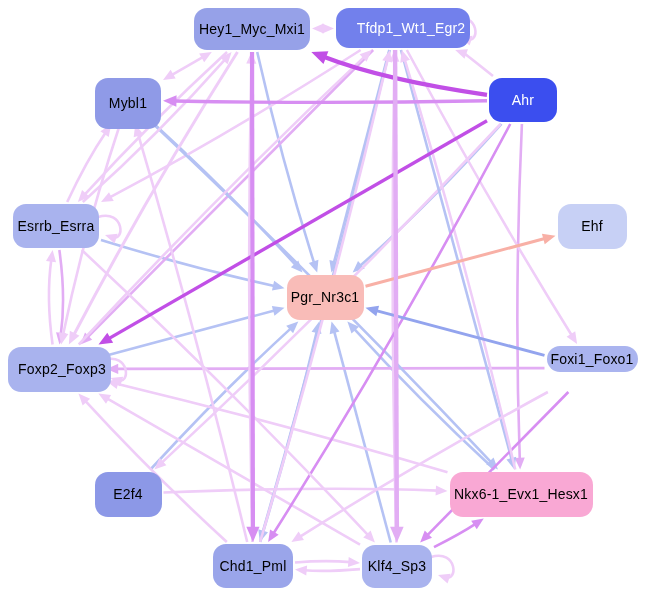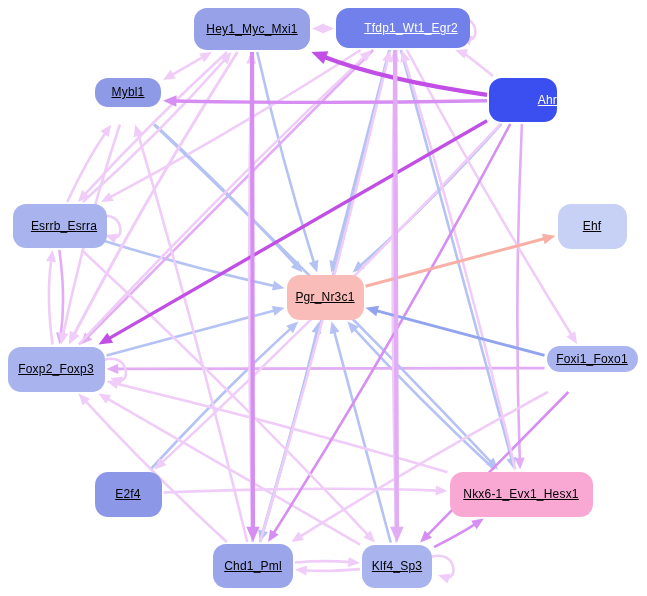--- a/index.html
+++ b/index.html
@@ -1,20 +1,20 @@
 <!DOCTYPE html>
 <html><head>
 <meta charset="utf-8">
 <style>
   html,body{margin:0;padding:0;background:#ffffff;}
   #stage{position:relative;width:647px;height:596px;background:#ffffff;overflow:hidden;
          font-family:"Liberation Sans", sans-serif;}
   #edges{position:absolute;left:0;top:0;width:647px;height:596px;}
   .node{position:absolute;border-radius:13px;display:flex;align-items:center;justify-content:center;
-        font-size:12px;letter-spacing:0.2px;text-decoration:underline;}
+        font-size:14px;letter-spacing:0.2px;}
   .node span{white-space:nowrap;}
 </style>
 </head>
 <body>
 
 <div id="stage">
   <svg id="edges" width="647" height="596" viewBox="0 0 647 596" xmlns="http://www.w3.org/2000/svg">
       <path d="M 492.9776669383684 76 Q 464.8831348755907 53.54109355450541 464.0005969513005 53.21854099973202" fill="none" stroke="#efcdf8" stroke-width="2.6"></path>
       <polygon points="455.194328170878,50 467.9425654762527,49.26125403158247 464.46176281655954,58.78509846774759" fill="#efcdf8"></polygon>
       <polygon points="312,28.58041958041958 323.68425976534496,23.428587504745792 323.75516712251425,33.5683395799545" fill="#efcdf8"></polygon>
@@ -132,36 +132,36 @@
       <path d="M 431 557 C 458 549 458 583 444.6804 577.17992" fill="none" stroke="#efcdf8" stroke-width="2.6"></path>
       <polygon points="438,575 450.70570000000004,573.8167 447.5623,583.4497" fill="#efcdf8"></polygon>
     </svg>
   <div id="nodes">
       <div class="node" style="left: 194px; top: 8px; width: 116px; height: 42px; background: rgb(150, 161, 232); color: rgb(0, 0, 0);">
         <span>Hey1_Myc_Mxi1</span>
       </div>
       <div class="node" style="left: 336px; top: 8px; width: 118px; height: 40px; background: rgb(114, 128, 236); color: rgb(255, 255, 255); padding-left: 16px;">
         <span>Tfdp1_Wt1_Egr2</span>
       </div>
-      <div class="node" style="left: 489px; top: 78px; width: 68px; height: 44px; background: rgb(59, 78, 239); color: rgb(255, 255, 255); justify-content: flex-end;">
+      <div class="node" style="left: 489px; top: 78px; width: 68px; height: 44px; background: rgb(59, 78, 239); color: rgb(255, 255, 255);">
         <span>Ahr</span>
       </div>
-      <div class="node" style="left: 95px; top: 77.5px; width: 66px; height: 29px; background: rgb(143, 154, 231); color: rgb(0, 0, 0);">
+      <div class="node" style="left: 95px; top: 77.5px; width: 66px; height: 51px; background: rgb(143, 154, 231); color: rgb(0, 0, 0);">
         <span>Mybl1</span>
       </div>
-      <div class="node" style="left: 13px; top: 204px; width: 86px; height: 44px; background: rgb(169, 179, 238); color: rgb(0, 0, 0); padding-left: 8px;">
+      <div class="node" style="left: 13px; top: 204px; width: 86px; height: 44px; background: rgb(169, 179, 238); color: rgb(0, 0, 0);">
         <span>Esrrb_Esrra</span>
       </div>
       <div class="node" style="left: 557.5px; top: 203.5px; width: 69px; height: 45px; background: rgb(199, 208, 245); color: rgb(0, 0, 0);">
         <span>Ehf</span>
       </div>
       <div class="node" style="left: 286.5px; top: 274.5px; width: 77px; height: 45px; background: rgb(249, 188, 184); color: rgb(0, 0, 0);">
         <span>Pgr_Nr3c1</span>
       </div>
-      <div class="node" style="left: 7.5px; top: 346.5px; width: 97px; height: 45px; background: rgb(169, 179, 238); color: rgb(0, 0, 0);">
+      <div class="node" style="left: 7.5px; top: 346.5px; width: 97px; height: 45px; background: rgb(169, 179, 238); color: rgb(0, 0, 0); padding-left: 6px;">
         <span>Foxp2_Foxp3</span>
       </div>
       <div class="node" style="left: 546.5px; top: 346px; width: 91px; height: 26px; background: rgb(170, 180, 239); color: rgb(0, 0, 0);">
         <span>Foxi1_Foxo1</span>
       </div>
       <div class="node" style="left: 94.5px; top: 471.5px; width: 67px; height: 45px; background: rgb(140, 152, 231); color: rgb(0, 0, 0);">
         <span>E2f4</span>
       </div>
       <div class="node" style="left: 213px; top: 544px; width: 80px; height: 44px; background: rgb(154, 165, 234); color: rgb(0, 0, 0);">
         <span>Chd1_Pml</span>

